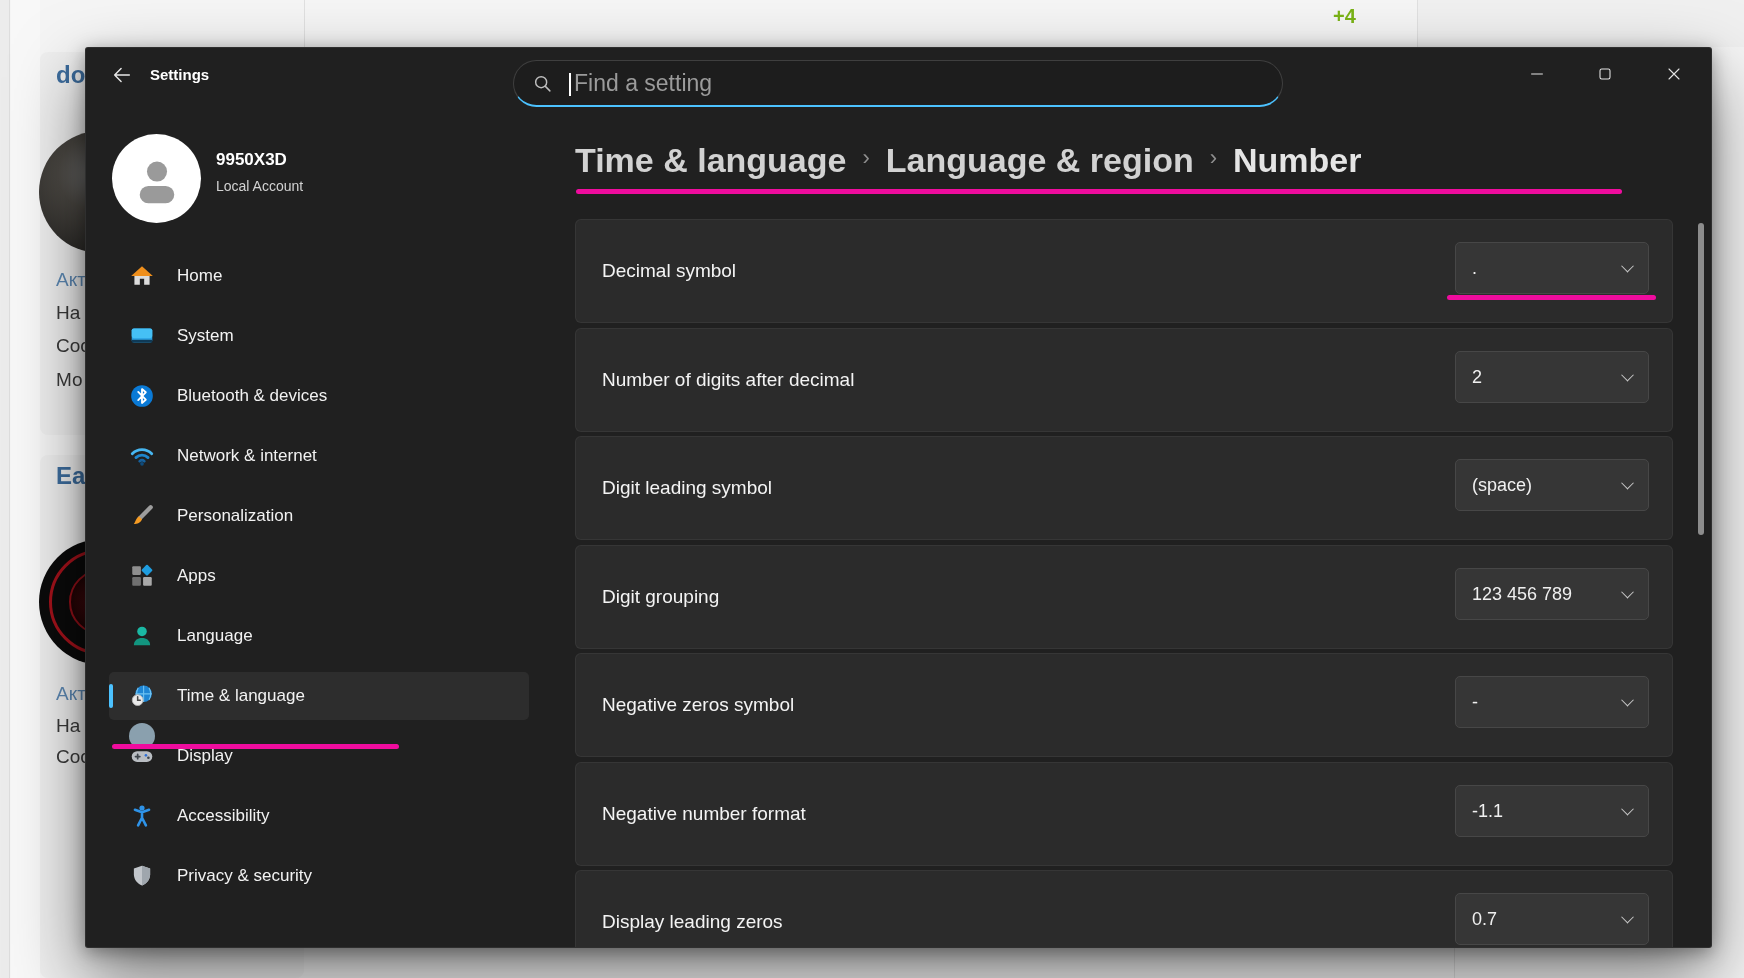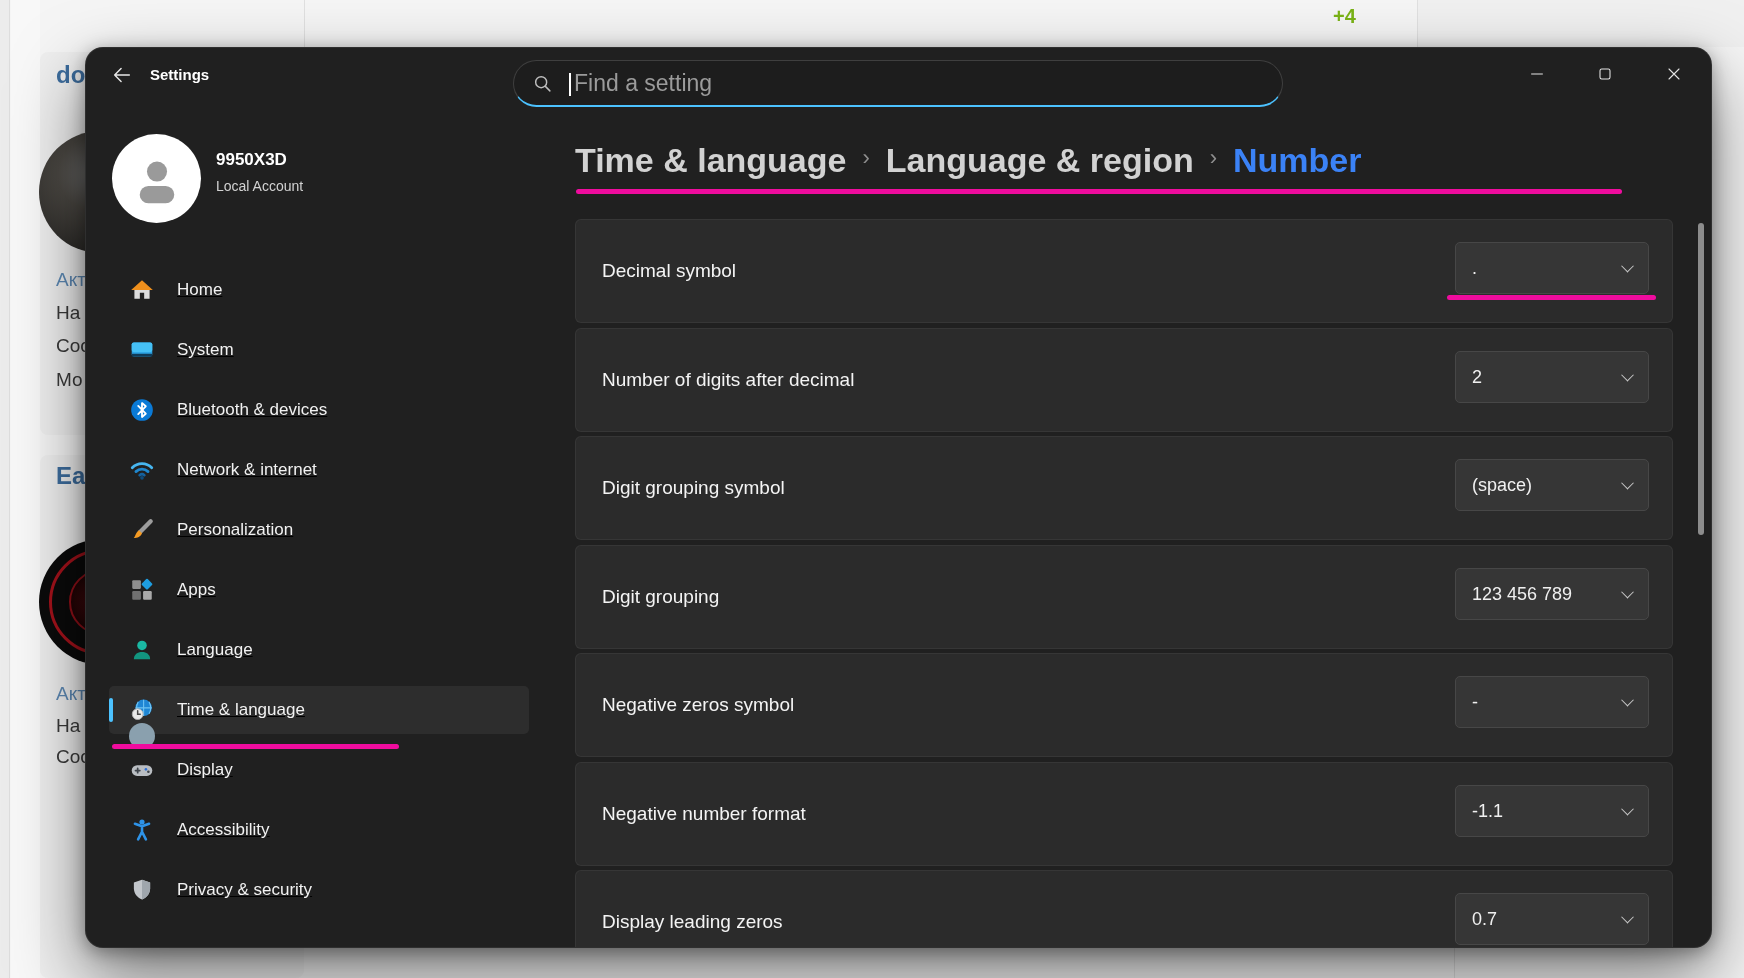--- a/index.html
+++ b/index.html
@@ -23,21 +23,21 @@
   .bg-text { position:absolute; left:16px; font-size:19px; color:#3a3a3a; }
   .bg-avatar-photo { position:absolute; left:-1px; top:79px; width:122px; height:122px; border-radius:50%;
     background:radial-gradient(circle at 45% 35%, #6f6f6f 0%, #4a4742 35%, #1d1c1b 100%); }
   .bg-seal { position:absolute; left:-1px; top:84px; width:126px; height:126px; border-radius:50%; background:#0b0b0b; }
   .bg-seal::before { content:""; position:absolute; inset:10px; border-radius:50%; border:3px solid #a3121b; }
   .bg-seal::after { content:""; position:absolute; inset:30px; border-radius:50%; border:2px solid #8f1018; background:radial-gradient(circle,#5c0d12 0%,#200405 70%); }
   .overflow-badge { position:absolute; left:1333px; top:5px; font-size:20px; font-weight:bold; color:#7ab317; }
 
   
   .settings-window { position:absolute; left:85px; top:47px; width:1627px; height:901px; z-index:10;
-    background:#202020; border-radius:18px; border:1px solid rgba(255,255,255,0.07);
+    background:#202020; border-radius:3px; border:1px solid rgba(255,255,255,0.07);
     box-shadow:0 30px 70px rgba(0,0,0,0.5), 0 4px 18px rgba(0,0,0,0.35); overflow:hidden; }
 
   
   .back-button { position:absolute; left:14px; top:10px; width:44px; height:34px; display:flex; align-items:center; justify-content:center; border-radius:5px; cursor:pointer; }
   .app-title { position:absolute; left:64px; top:18px; font-size:15px; font-weight:bold; color:#ffffff; }
   .search-box { position:absolute; left:427px; top:12px; width:770px; height:47px; background:#1d1d1d;
     border:1px solid #3f3f3f; border-bottom:2px solid #4cc2ff; border-radius:24px; }
   .search-icon { position:absolute; left:18px; top:12px; }
   .search-caret { position:absolute; left:55px; top:12px; width:1.5px; height:23px; background:#ffffff; }
   .search-input { position:absolute; left:60px; top:0; width:680px; height:100%; background:transparent; border:none; outline:none;
@@ -45,38 +45,38 @@
   .search-input::placeholder { color:#9b9b9b; }
   .win-btn { position:absolute; top:8px; width:46px; height:36px; display:flex; align-items:center; justify-content:center; cursor:pointer; }
   .btn-min { right:151px; } .btn-max { right:83px; } .btn-close { right:14px; }
 
   
   .sidebar { position:absolute; left:0; top:0; width:443px; height:100%; }
   .account-block { position:absolute; left:26px; top:86px; width:400px; height:90px; cursor:pointer; }
   .account-avatar { position:absolute; left:0; top:0; width:89px; height:89px; border-radius:50%; background:#ffffff; display:flex; align-items:center; justify-content:center; }
   .account-name { position:absolute; left:104px; top:16px; font-size:17px; font-weight:bold; color:#ffffff; }
   .account-type { position:absolute; left:104px; top:44px; font-size:14px; color:#d2d2d2; }
-  .nav-list { position:absolute; left:23px; top:218px; width:420px;text-decoration:underline; }
+  .nav-list { position:absolute; left:23px; top:204px; width:420px; }
   .nav-item { position:relative; width:420px; height:48px; margin-bottom:12px; display:flex; align-items:center; padding-left:20px; border-radius:5px; cursor:pointer; }
   .nav-item.selected { background:#2d2d2d; }
   .nav-pill { position:absolute; left:0; top:12px; width:3.5px; height:24px; border-radius:2px; background:#4cc2ff; }
   .nav-icon { width:26px; height:26px; margin-right:22px; flex:0 0 26px; }
   .nav-label { font-size:17px; color:#f2f2f2; white-space:nowrap; }
   .nav-partial-icon { position:absolute; left:43px; top:675px; width:26px; height:26px; border-radius:50%; background:#8aa0ae; }
 
   
   .annot { position:absolute; height:5px; border-radius:3px; background:#ef0c9e; z-index:30; }
   .annot-sidebar { left:26px; top:696px; width:287px; }
   .annot-breadcrumb { left:490px; top:141px; width:1046px; }
   .annot-dropdown { left:1361px; top:247px; width:209px; }
 
   
   .breadcrumb { position:absolute; left:489px; top:90px; height:44px; display:flex; align-items:center; font-size:34px; font-weight:600; color:#d2d2d2; white-space:nowrap; }
   .crumb { cursor:pointer; }
-  .crumb-current { color:#3b82f6; font-weight:700; cursor:default; }
+  .crumb-current { color:#e5e5e5; font-weight:700; cursor:default; }
   .crumb-sep { font-size:22px; color:#8f8f8f; padding:0 16px; font-weight:400; transform:translateY(-2px); }
 
   .setting-row { position:absolute; left:489px; width:1098px; height:104px; background:#2b2b2b;
     border:1px solid rgba(255,255,255,0.055); border-radius:6px; }
   .row-label { position:absolute; left:26px; top:0; height:100%; display:flex; align-items:center; font-size:19px; color:#f4f4f4; }
   .dropdown { position:absolute; right:23px; top:22px; width:194px; height:52px; background:#363636;
     border:1px solid #474747; border-radius:5px; cursor:pointer; }
   .dropdown-value { position:absolute; left:16px; top:0; height:100%; display:flex; align-items:center; font-size:18px; color:#f0f0f0; white-space:nowrap; }
   .chevron-down { position:absolute; right:16px; top:20px; width:9px; height:9px;
     border-right:1.6px solid #c9c9c9; border-bottom:1.6px solid #c9c9c9; transform:rotate(45deg) translate(-1px,-1px); }
@@ -273,21 +273,21 @@
 
   <div class="setting-row" style="top:280px;">
     <div class="row-label">Number of digits after decimal</div>
     <div class="dropdown">
       <div class="dropdown-value">2</div>
       <div class="chevron-down"></div>
     </div>
   </div>
 
   <div class="setting-row" style="top:388px;">
-    <div class="row-label">Digit grouping symbol</div>
+    <div class="row-label">Digit leading symbol</div>
     <div class="dropdown">
       <div class="dropdown-value">(space)</div>
       <div class="chevron-down"></div>
     </div>
   </div>
 
   <div class="setting-row" style="top:497px;">
     <div class="row-label">Digit grouping</div>
     <div class="dropdown">
       <div class="dropdown-value">123 456 789</div>

